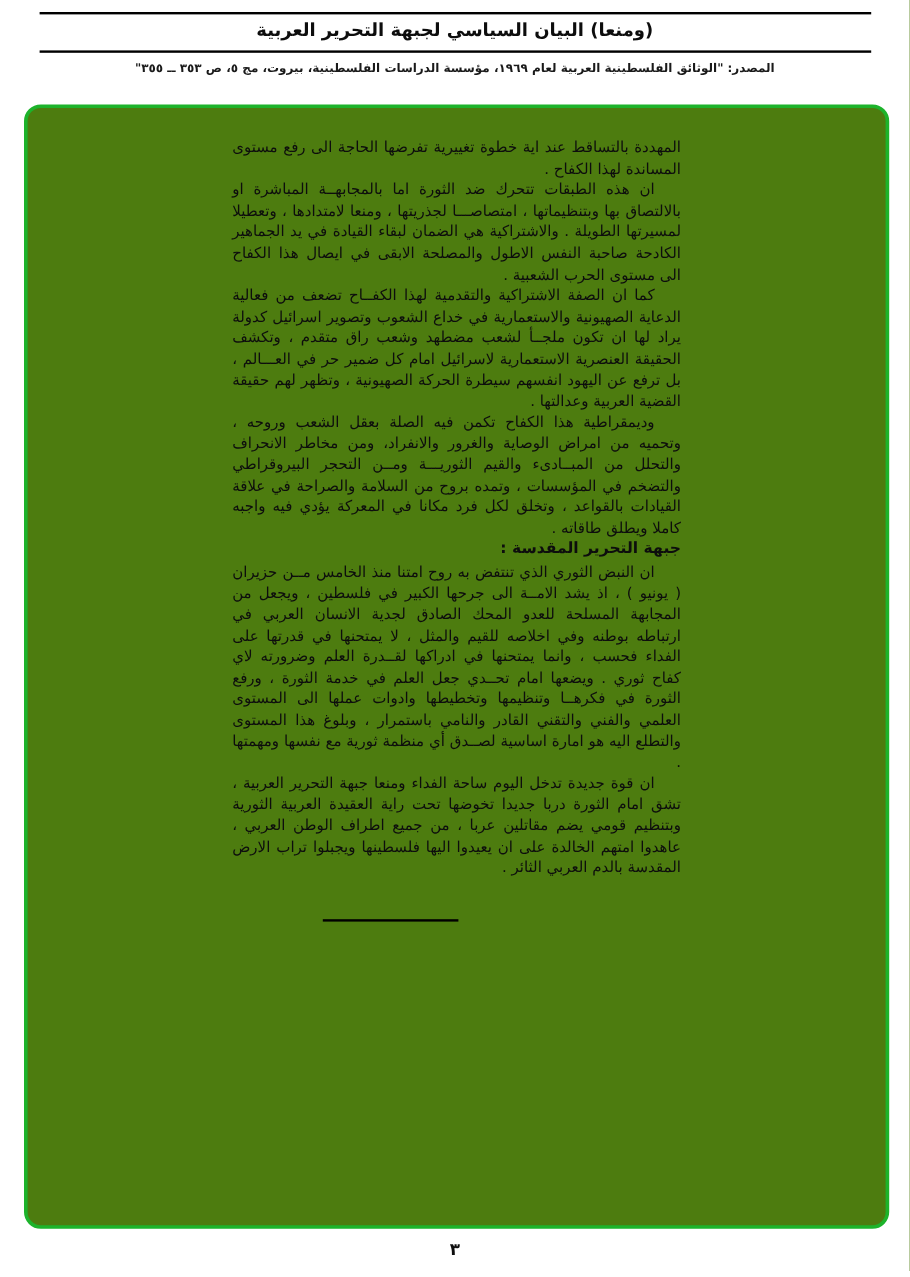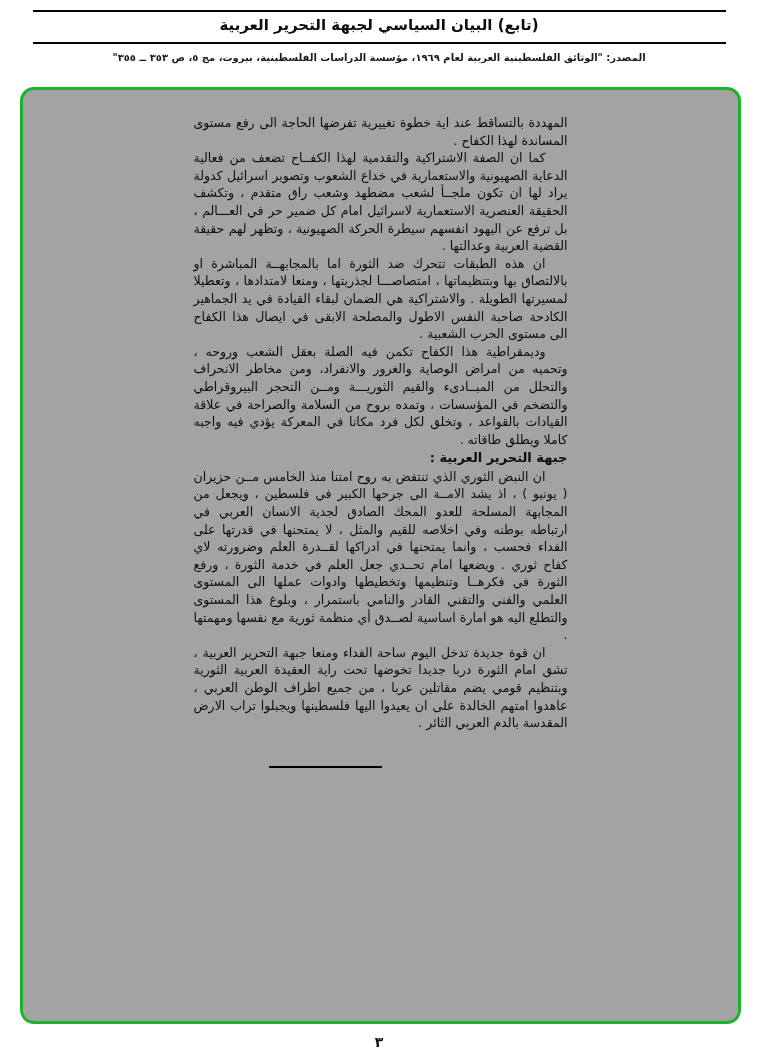--- a/index.html
+++ b/index.html
@@ -26,21 +26,21 @@
     position: absolute; top: 52px; left: 0; width: 758px;
     text-align: center; direction: rtl;
     font-size: 10px; font-weight: bold;
     color: #1a1a1a;
   }
   .frame {
     position: absolute; left: 20px; top: 87px;
     width: 715px; height: 931px;
     border: 3px solid var(--frame-green, #1db32b);
     border-radius: 14px;
-    background: #a3a3a3;
+    background: #4d7c0f;
     overflow: hidden;
   }
   .column {
     width: 374px;
     margin: 24px auto 0 auto;
     direction: rtl;
     text-align: justify;
     font-size: 12.5px;
     line-height: 17.6px;
     color: #0d0d0d;
@@ -59,31 +59,31 @@
     position: absolute; top: 1034px; left: 0; width: 758px;
     text-align: center; font-size: 14px; font-weight: bold;
   }
 </style>
 </head>
 <body>
 
 <div class="page">
 
   <div class="rule" id="rule-top"></div>
-  <div class="doc-title">(تابع) البيان السياسي لجبهة التحرير العربية</div>
+  <div class="doc-title">(ومنعا) البيان السياسي لجبهة التحرير العربية</div>
   <div class="rule" id="rule-mid"></div>
   <div class="source-line">المصدر: "الوثائق الفلسطينية العربية لعام ١٩٦٩، مؤسسة الدراسات الفلسطينية، بيروت، مج ٥، ص ٣٥٣ ــ ٣٥٥"</div>
 
   <div class="frame">
     <div class="column">
       <p class="no-indent">المهددة بالتساقط عند اية خطوة تغييرية تفرضها الحاجة الى رفع مستوى المساندة لهذا الكفاح .</p>
+      <p>ان هذه الطبقات تتحرك ضد الثورة اما بالمجابهــة المباشرة او بالالتصاق بها وبتنظيماتها ، امتصاصـــا لجذريتها ، ومنعا لامتدادها ، وتعطيلا لمسيرتها الطويلة . والاشتراكية هي الضمان لبقاء القيادة في يد الجماهير الكادحة صاحبة النفس الاطول والمصلحة الابقى في ايصال هذا الكفاح الى مستوى الحرب الشعبية .</p>
       <p>كما ان الصفة الاشتراكية والتقدمية لهذا الكفــاح تضعف من فعالية الدعاية الصهيونية والاستعمارية في خداع الشعوب وتصوير اسرائيل كدولة يراد لها ان تكون ملجــأ لشعب مضطهد وشعب راق متقدم ، وتكشف الحقيقة العنصرية الاستعمارية لاسرائيل امام كل ضمير حر في العـــالم ، بل ترفع عن اليهود انفسهم سيطرة الحركة الصهيونية ، وتظهر لهم حقيقة القضية العربية وعدالتها .</p>
-      <p>ان هذه الطبقات تتحرك ضد الثورة اما بالمجابهــة المباشرة او بالالتصاق بها وبتنظيماتها ، امتصاصـــا لجذريتها ، ومنعا لامتدادها ، وتعطيلا لمسيرتها الطويلة . والاشتراكية هي الضمان لبقاء القيادة في يد الجماهير الكادحة صاحبة النفس الاطول والمصلحة الابقى في ايصال هذا الكفاح الى مستوى الحرب الشعبية .</p>
       <p>وديمقراطية هذا الكفاح تكمن فيه الصلة بعقل الشعب وروحه ، وتحميه من امراض الوصاية والغرور والانفراد، ومن مخاطر الانحراف والتحلل من المبــادىء والقيم الثوريـــة ومــن التحجر البيروقراطي والتضخم في المؤسسات ، وتمده بروح من السلامة والصراحة في علاقة القيادات بالقواعد ، وتخلق لكل فرد مكانا في المعركة يؤدي فيه واجبه كاملا ويطلق طاقاته .</p>
-      <div class="section-heading">جبهة التحرير العربية :</div>
+      <div class="section-heading">جبهة التحرير المقدسة :</div>
       <p>ان النبض الثوري الذي تنتفض به روح امتنا منذ الخامس مــن حزيران ( يونيو ) ، اذ يشد الامــة الى جرحها الكبير في فلسطين ، ويجعل من المجابهة المسلحة للعدو المحك الصادق لجدية الانسان العربي في ارتباطه بوطنه وفي اخلاصه للقيم والمثل ، لا يمتحنها في قدرتها على الفداء فحسب ، وانما يمتحنها في ادراكها لقــدرة العلم وضرورته لاي كفاح ثوري . ويضعها امام تحــدي جعل العلم في خدمة الثورة ، ورفع الثورة في فكرهــا وتنظيمها وتخطيطها وادوات عملها الى المستوى العلمي والفني والتقني القادر والنامي باستمرار ، وبلوغ هذا المستوى والتطلع اليه هو امارة اساسية لصــدق أي منظمة ثورية مع نفسها ومهمتها .</p>
       <p>ان قوة جديدة تدخل اليوم ساحة الفداء ومنعا جبهة التحرير العربية ، تشق امام الثورة دربا جديدا تخوضها تحت راية العقيدة العربية الثورية وبتنظيم قومي يضم مقاتلين عربا ، من جميع اطراف الوطن العربي ، عاهدوا امتهم الخالدة على ان يعيدوا اليها فلسطينها ويجبلوا تراب الارض المقدسة بالدم العربي الثائر .</p>
       <div class="end-rule"></div>
     </div>
   </div>
 
   <div class="page-number">٣</div>
 
 </div>
 

